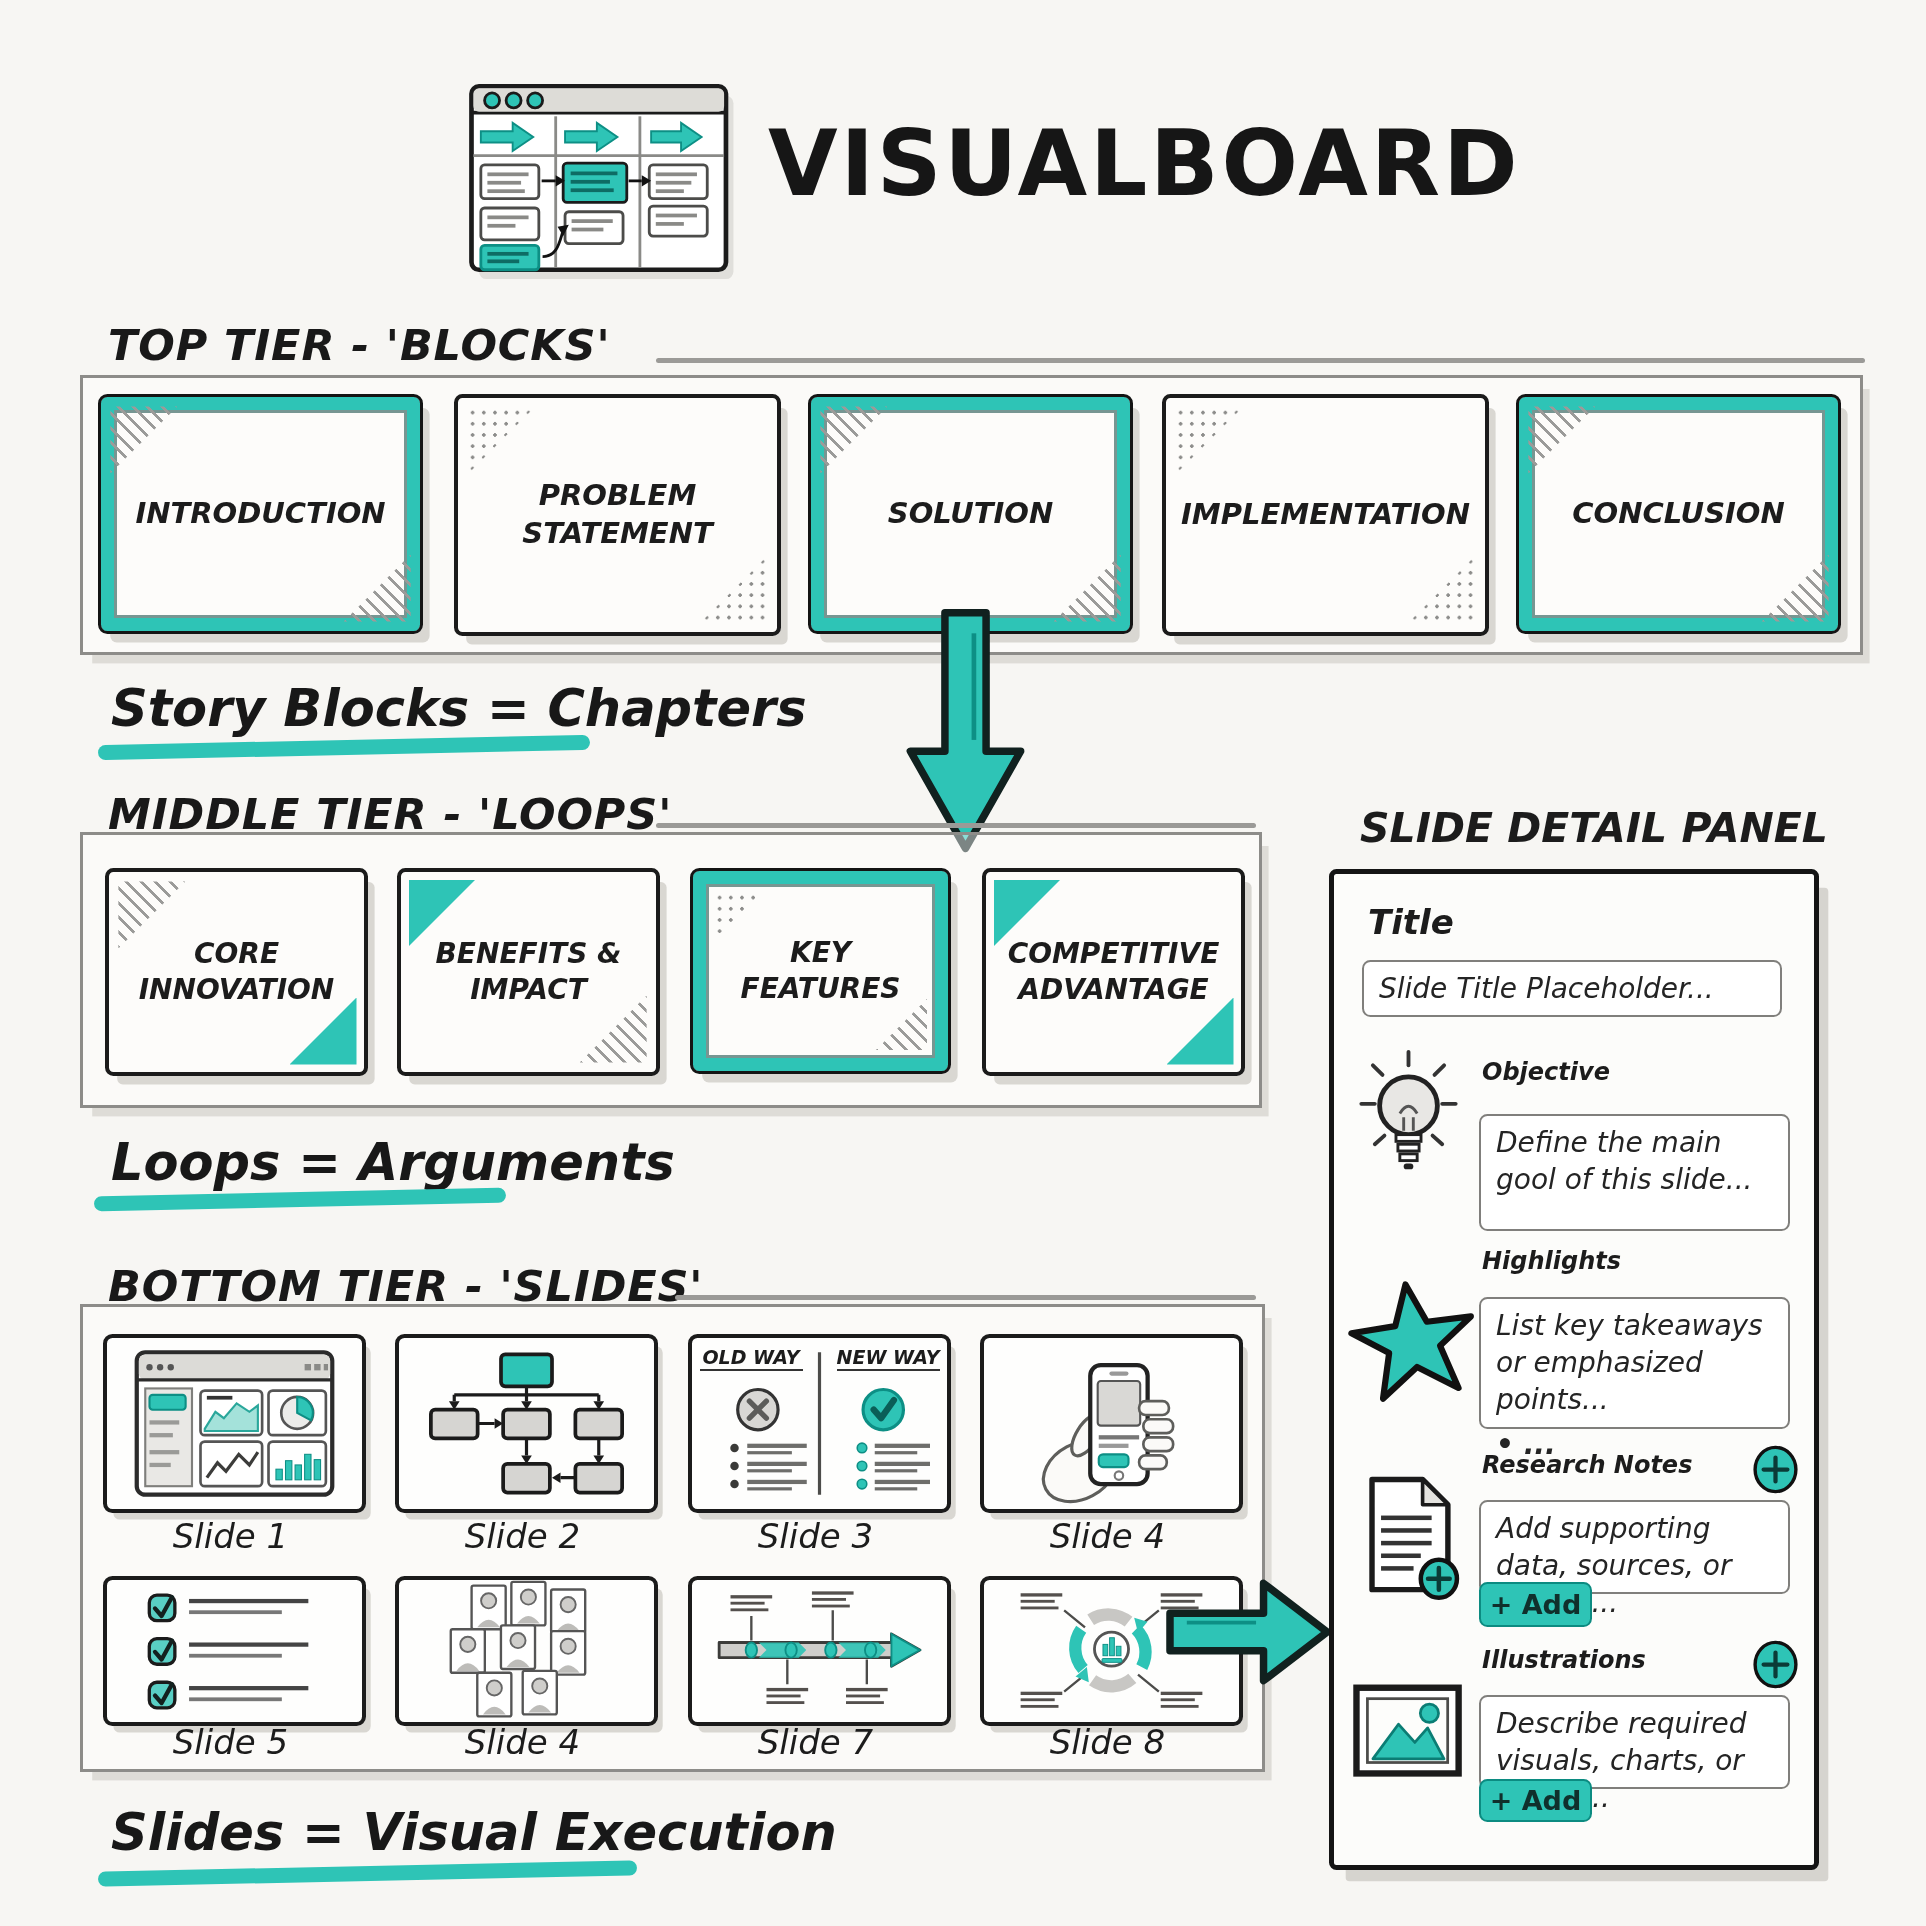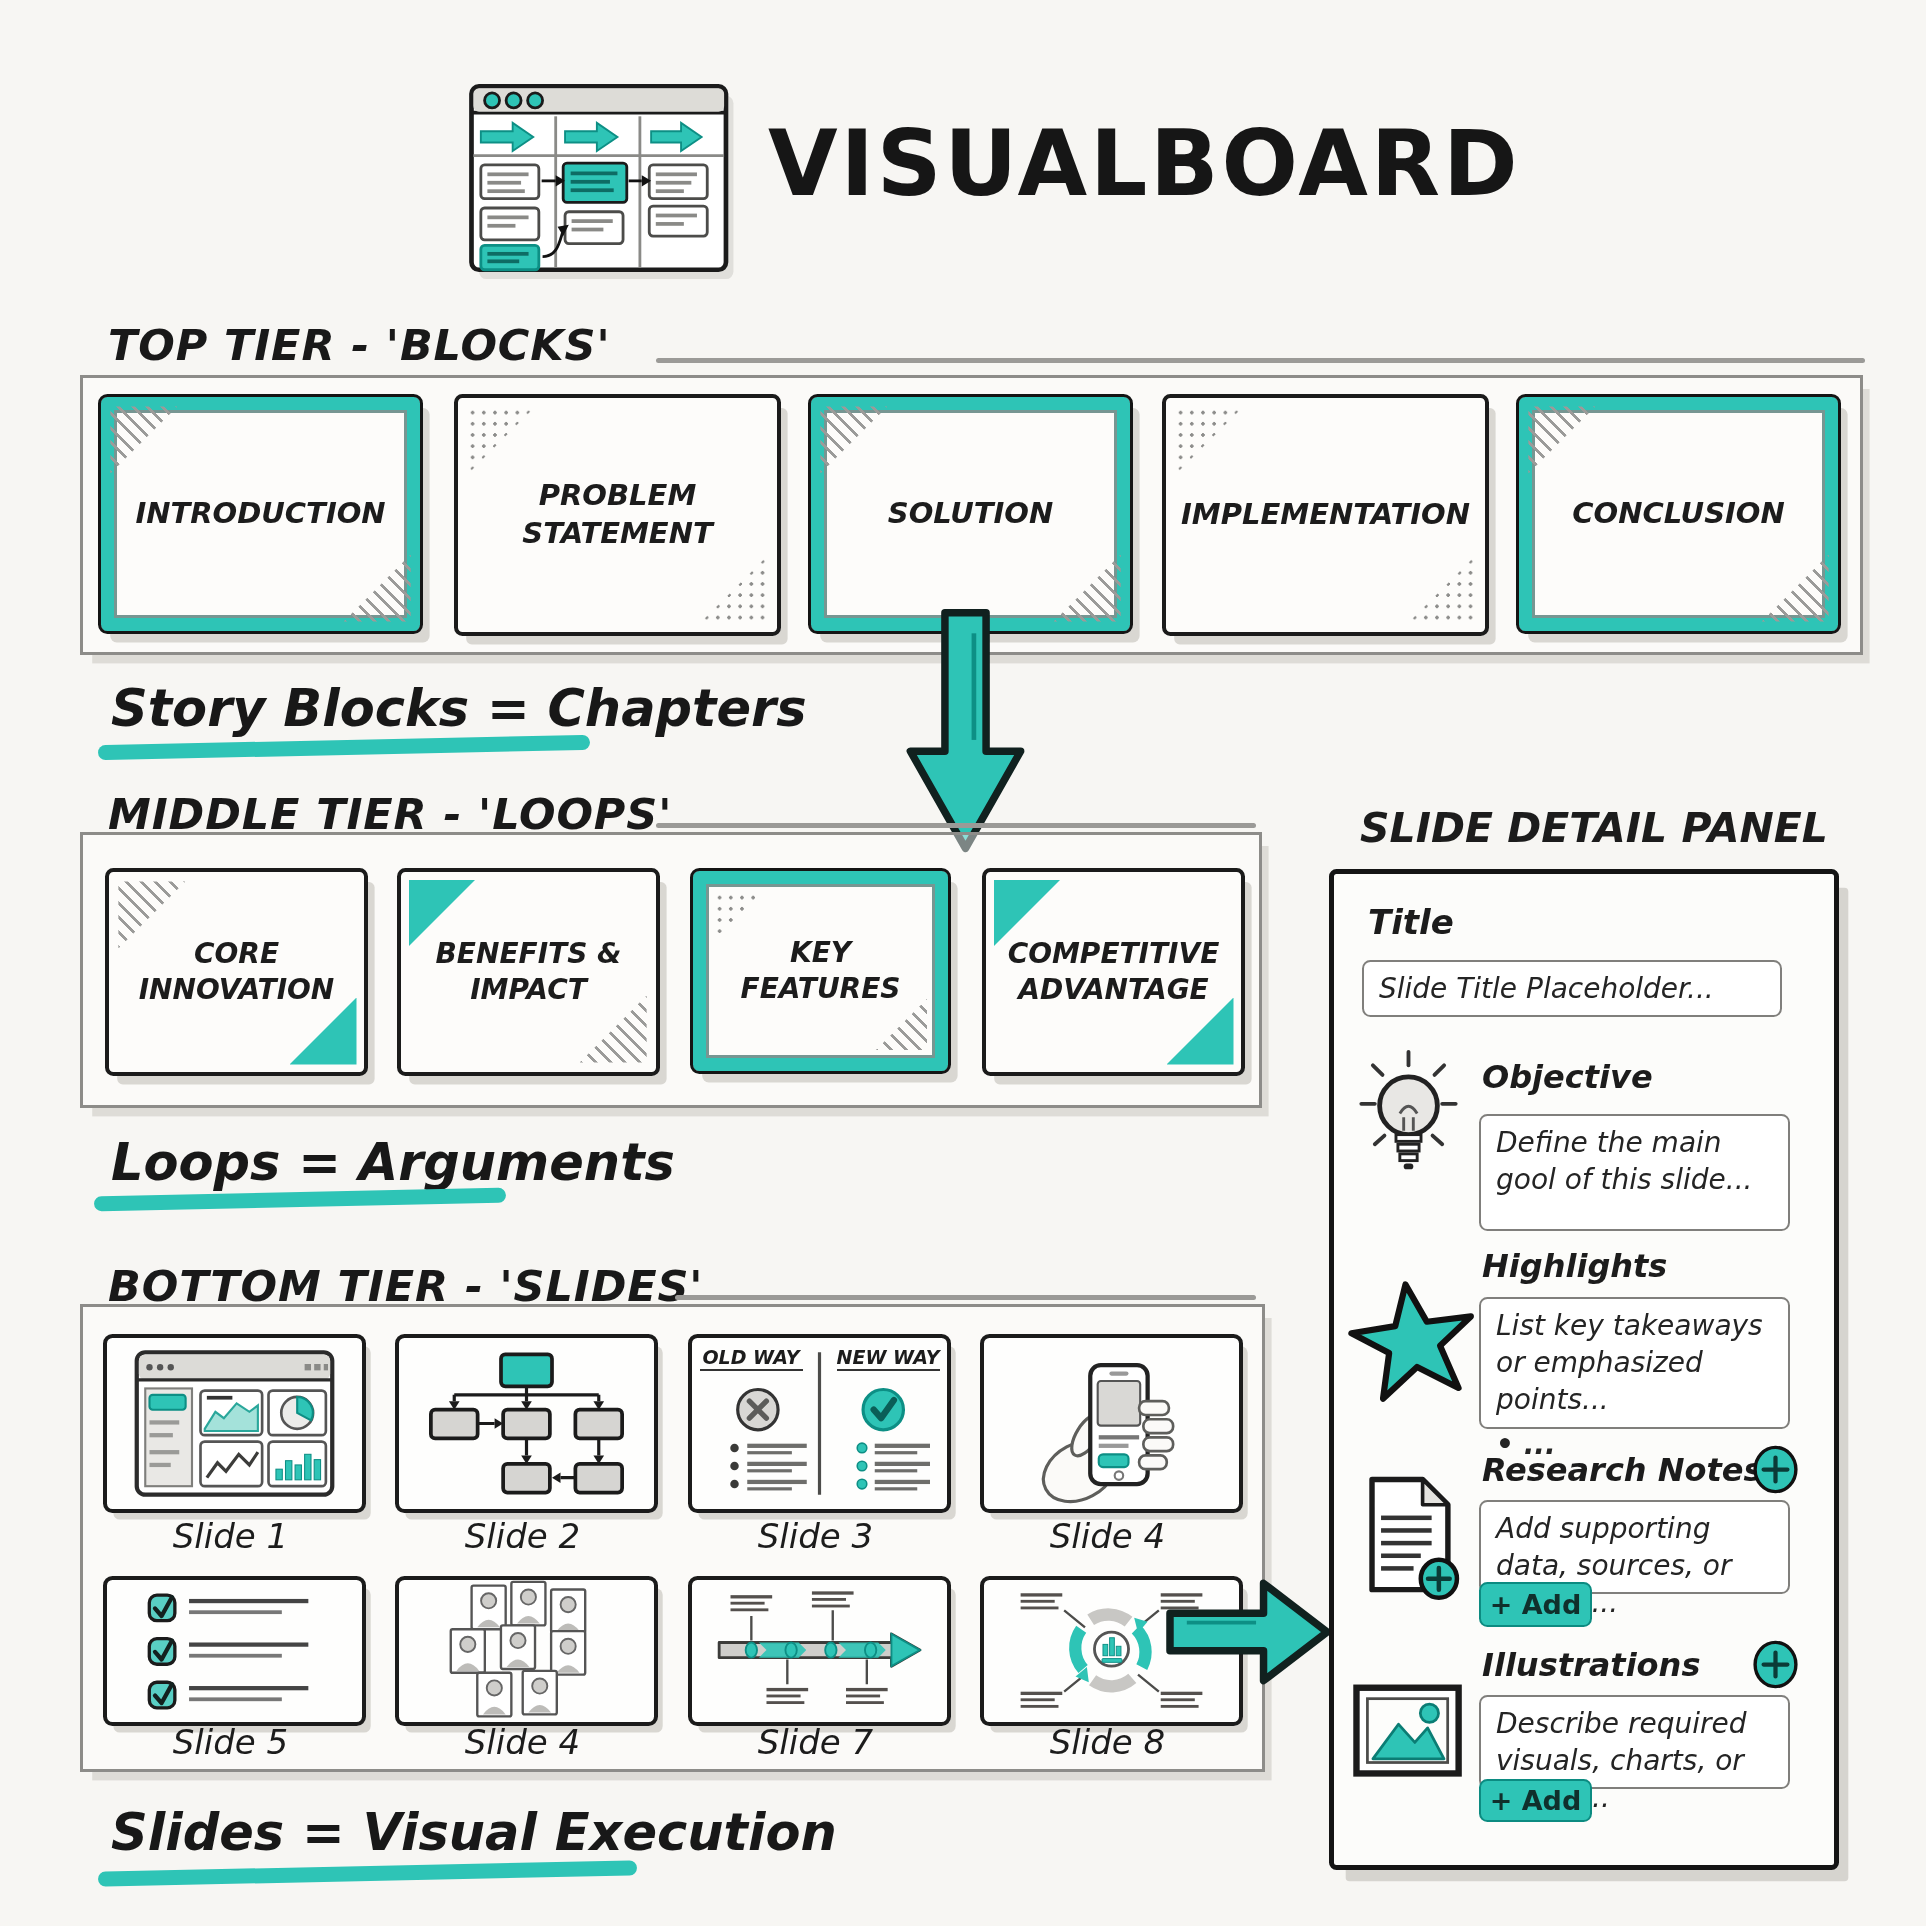--- a/index.html
+++ b/index.html
@@ -55,24 +55,23 @@
     box-shadow:7.5px 9.4px 0 -2.8px #d9d7d2;cursor:pointer;overflow:hidden;
   }
   .slide-card svg{display:block;width:100%;height:100%;}
   .slide-caption{width:255px;text-align:center;font-size:34px;font-weight:normal;font-style:italic;}
   .vs-label{position:absolute;top:7.5px;width:103px;text-align:center;font-size:19px;font-weight:bold;font-style:italic;border-bottom:2.8px solid #333;padding-bottom:1.9px;}
   
   .panel{
     left:1329px;top:869px;width:480px;height:991px;background:#fcfcfa;
     border:5.6px solid #141414;border-radius:7.5px;
     box-shadow:13px 15px 0 -3.7px #d6d4cf;
-    padding-left:20px;
   }
   .panel-heading{font-size:41px;font-weight:bold;font-style:italic;white-space:nowrap;}
-  .field-label{font-size:32px;font-weight:bold;font-style:italic;white-space:nowrap;}
+  .field-label{font-size:24px;font-weight:bold;font-style:italic;white-space:nowrap;}
   .field-box{
     background:#ffffff;border:2.8px solid #807f7c;border-radius:8.4px;
     font-size:28px;font-style:italic;font-weight:500;line-height:1.32;color:#242424;
     padding:9.4px 15px;cursor:text;
   }
   .add-btn{
     background:var(--teal);border:2.8px solid #0c8b81;border-radius:8.4px;
     display:flex;align-items:center;justify-content:center;
     font-size:27px;font-weight:bold;color:#10302c;cursor:pointer;
   }

